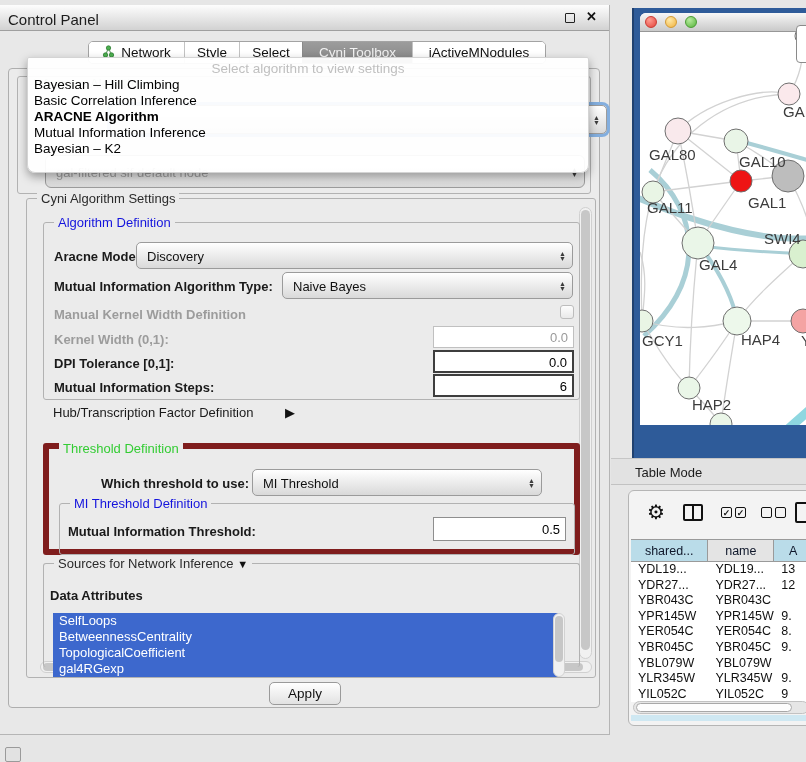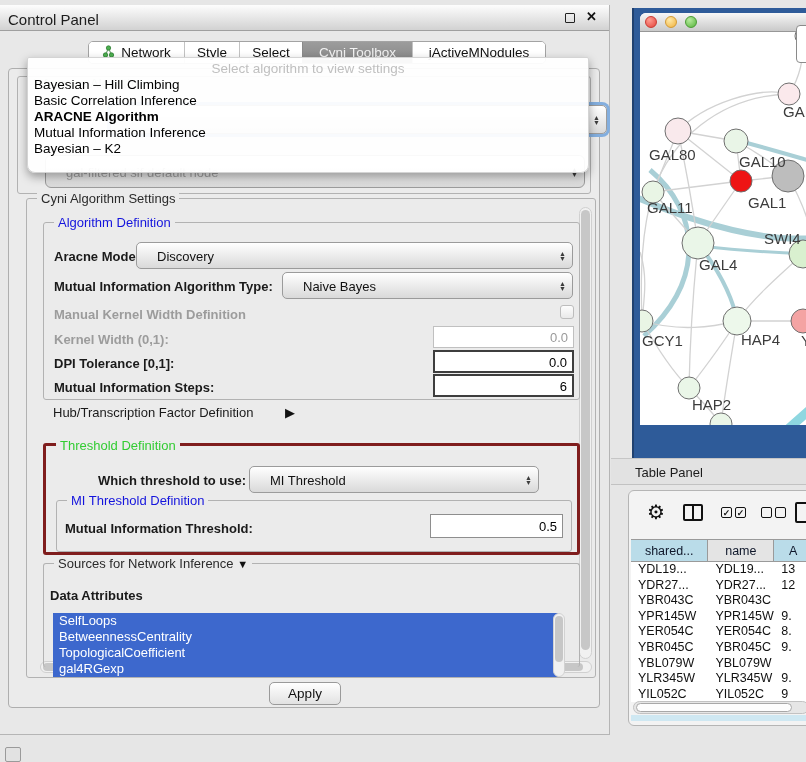--- a/index.html
+++ b/index.html
@@ -23,21 +23,21 @@
   .tab .ticon { margin-right:6px; display:inline-block; }
 
   
   .tab-content { position:absolute; left:8px; top:63px; width:592px; height:640px; background:#ebebeb;
     border:1px solid #aeaeae; border-radius:4px; }
 
   
   .inference-group { position:absolute; left:8px; top:7px; width:574px; height:118px; border:1px solid #b2b2b2; border-radius:3px; }
   .ghost-title { position:absolute; left:12px; top:-1px; font-size:13px; color:#8fae8f; background:transparent; padding:0 3px; }
   .combo { position:relative; background:linear-gradient(#ffffff,#ececec 50%,#d9d9d9); border:1px solid #9b9b9b; border-radius:5px; font-size:13px; color:#111; }
-  .combo .cval { position:absolute; left:20px; top:50%; transform:translateY(-50%); white-space:nowrap; }
+  .combo .cval { position:absolute; left:10px; top:50%; transform:translateY(-50%); white-space:nowrap; }
   .combo .stepper { position:absolute; right:6px; top:50%; transform:translateY(-50%); display:flex; flex-direction:column; line-height:5px; font-size:7px; color:#3c3c3c; }
   .focus-combo { position:absolute; left:92px; top:28px; width:497px; height:29px; box-shadow:0 0 0 3px #83aede; }
   .ghost-combo { position:absolute; left:27px; top:78px; width:540px; height:33px; border-radius:6px; }
   .ghost-combo .cval { color:#9f9f9f; }
 
   
   .dropdown { position:absolute; left:18px; top:-12px; width:562px; height:116px; background:rgba(255,255,255,0.94);
     border:1px solid #d4d4d4; border-radius:2px 2px 8px 8px; box-shadow:0 4px 10px rgba(0,0,0,0.35); z-index:50; }
   .dd-placeholder { text-align:center; font-size:13.5px; color:#bfbfbf; padding-top:3px; height:19px; }
   .dd-item { font-size:13.5px; color:#000; line-height:16px; padding-left:6px; white-space:nowrap; }
@@ -55,21 +55,21 @@
   .tfield.dis { border:1px solid #c0c0c0; color:#9a9a9a; }
   .checkbox { position:absolute; width:14px; height:14px; border:1px solid #bdbdbd; border-radius:3px; background:linear-gradient(#fdfdfd,#e9e9e9); }
   .tri { color:#111; font-size:11px; }
 
   .vscroll { position:absolute; right:3px; top:8px; width:13px; height:452px; background:#f1f1f1; border:1px solid #d0d0d0; border-radius:7px; }
   .vscroll .thumb { position:absolute; left:1px; top:2px; width:9px; height:440px; background:#c7c7c7; border-radius:5px; }
   .hscroll { position:absolute; left:13px; bottom:4px; width:552px; height:12px; background:#f1f1f1; border:1px solid #d0d0d0; border-radius:7px; }
   .hscroll .thumb { position:absolute; left:2px; top:1px; width:540px; height:8px; background:#c7c7c7; border-radius:5px; }
 
   .alg-group { position:absolute; left:16px; top:23px; width:537px; height:178px; border:1px solid #b2b2b2; border-radius:3px; }
-  .thr-group { position:absolute; left:16px; top:244px; width:537px; height:112px; border:3px solid #7f1d1d; border-radius:3px; }
+  .thr-group { position:absolute; left:16px; top:244px; width:537px; height:112px; border:6px solid #7f1d1d; border-radius:3px; }
   .mi-group { position:absolute; left:10px; top:54px; width:516px; height:52px; border:1px solid #b2b2b2; border-radius:3px; }
   .src-group { position:absolute; left:16px; top:364px; width:537px; height:104px; border:1px solid #b2b2b2; border-radius:3px; border-bottom:none; }
 
   .attr-list { position:absolute; left:9px; top:49px; width:505px; height:64px; background:#fff; overflow:hidden; }
   .attr-item { font-size:13px; line-height:16px; color:#ffffff; background:#3d68cd; padding-left:6px; white-space:nowrap; }
   .list-vscroll { position:absolute; right:-14px; top:49px; width:12px; height:64px; background:#f1f1f1; border:1px solid #d2d2d2; border-radius:6px; }
   .list-vscroll .thumb { position:absolute; left:1px; top:2px; width:8px; height:46px; background:#c7c7c7; border-radius:4px; }
 
   .apply-btn { position:absolute; left:260px; top:613px; width:72px; height:23px; background:linear-gradient(#ffffff,#e2e2e2);
     border:1px solid #9a9a9a; border-radius:5px; font-size:13.5px; color:#111; text-align:center; line-height:21px; }
@@ -327,21 +327,21 @@
           <text x="640" y="346" font-size="15" fill="#3c3c3c" font-family="&quot;Liberation Sans&quot;, sans-serif">GCY1</text>
           <text x="739" y="345" font-size="15" fill="#3c3c3c" font-family="&quot;Liberation Sans&quot;, sans-serif">HAP4</text>
           <text x="799" y="346" font-size="15" fill="#3c3c3c" font-family="&quot;Liberation Sans&quot;, sans-serif">Y</text>
           <text x="690" y="410" font-size="15" fill="#3c3c3c" font-family="&quot;Liberation Sans&quot;, sans-serif">HAP2</text>
         </svg>
       <div class="mini-box"></div>
     </div>
   </div>
 
   <div class="table-panel-bar">
-    <span class="tp-title">Table Panel</span>
+    <span class="tp-title">Table Mode</span>
   </div>
 
   <div class="table-card">
     <div class="tp-toolbar">
       <span class="gear">⚙</span>
       <span class="colicon"></span>
       <span class="cb" style="left:92px">✓</span>
       <span class="cb" style="left:106px">✓</span>
       <span class="cb" style="left:132px"></span>
       <span class="cb" style="left:146px"></span>

